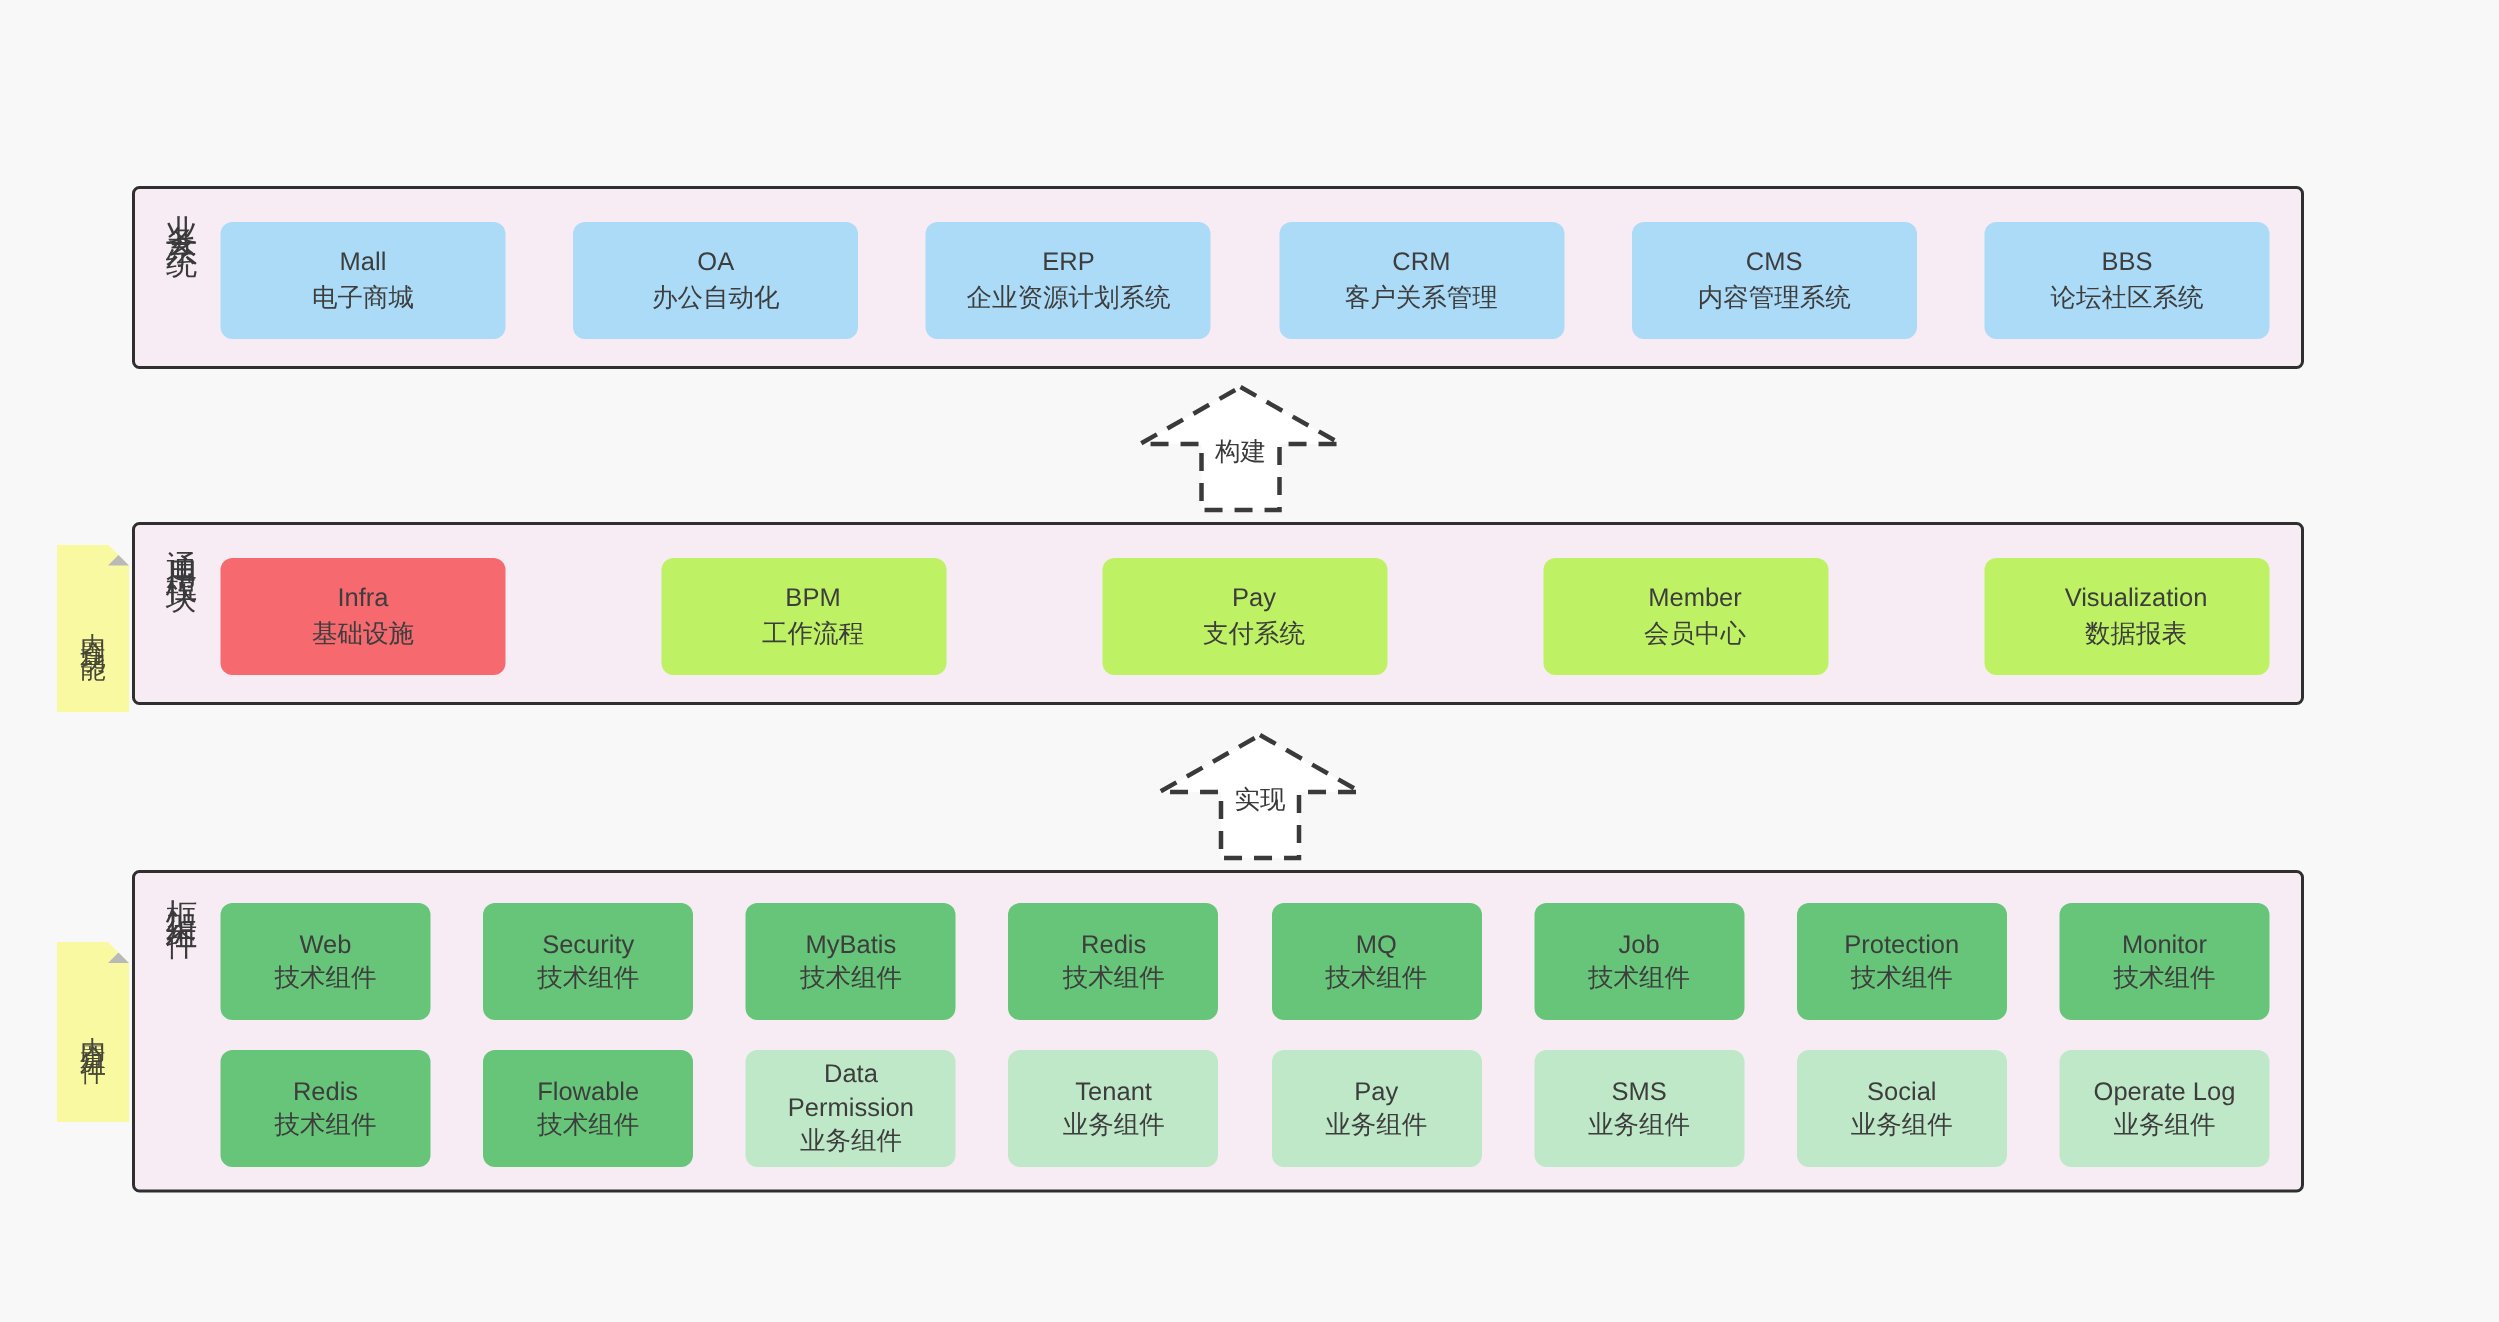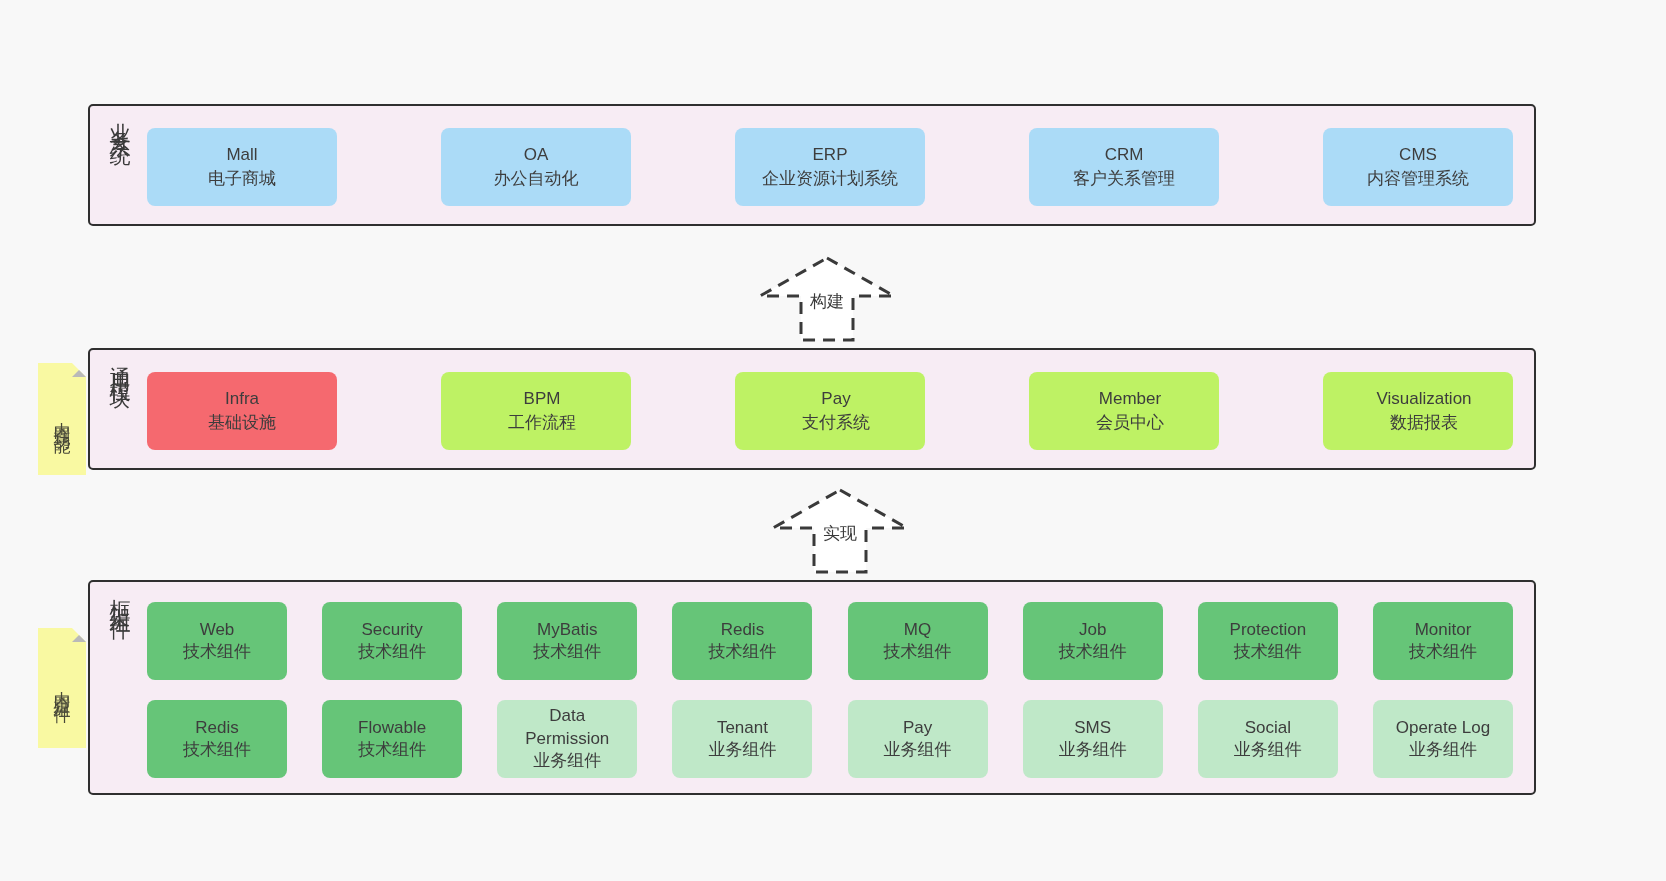--- a/index.html
+++ b/index.html
@@ -13,21 +13,21 @@
     color: #3d3d3d;
   }
   .section {
     position: absolute;
     left: 88px;
     width: 1448px;
     background: #f7ecf4;
     border: 2px solid #2f2f2f;
     border-radius: 5px;
   }
-  .section-business  { top: 104px; height: 122px; }
+  .section-business  { top: 124px; height: 122px; }
   .section-modules   { top: 348px; height: 122px; }
   .section-components{ top: 580px; height: 215px; }
 
   .vlabel {
     position: absolute;
     left: 16px;
     top: 0;
     height: 100%;
     display: flex;
     align-items: center;
@@ -143,20 +143,24 @@
         <div>企业资源计划系统</div>
       </div>
       <div class="box box-wide blue">
         <div>CRM</div>
         <div>客户关系管理</div>
       </div>
       <div class="box box-wide blue">
         <div>CMS</div>
         <div>内容管理系统</div>
       </div>
+      <div class="box box-wide blue">
+        <div>BBS</div>
+        <div>论坛社区系统</div>
+      </div>
     </div>
   </div>
 
   <div class="arrow arrow-1">
     <svg viewBox="0 0 140 88">
       <polygon points="70,3 137,41 96,41 96,85 44,85 44,41 3,41" fill="#ffffff" stroke="#3a3a3a" stroke-width="3" stroke-dasharray="12 8" stroke-linejoin="miter"></polygon>
     </svg>
     <span class="arrow-label">构建</span>
   </div>
 

